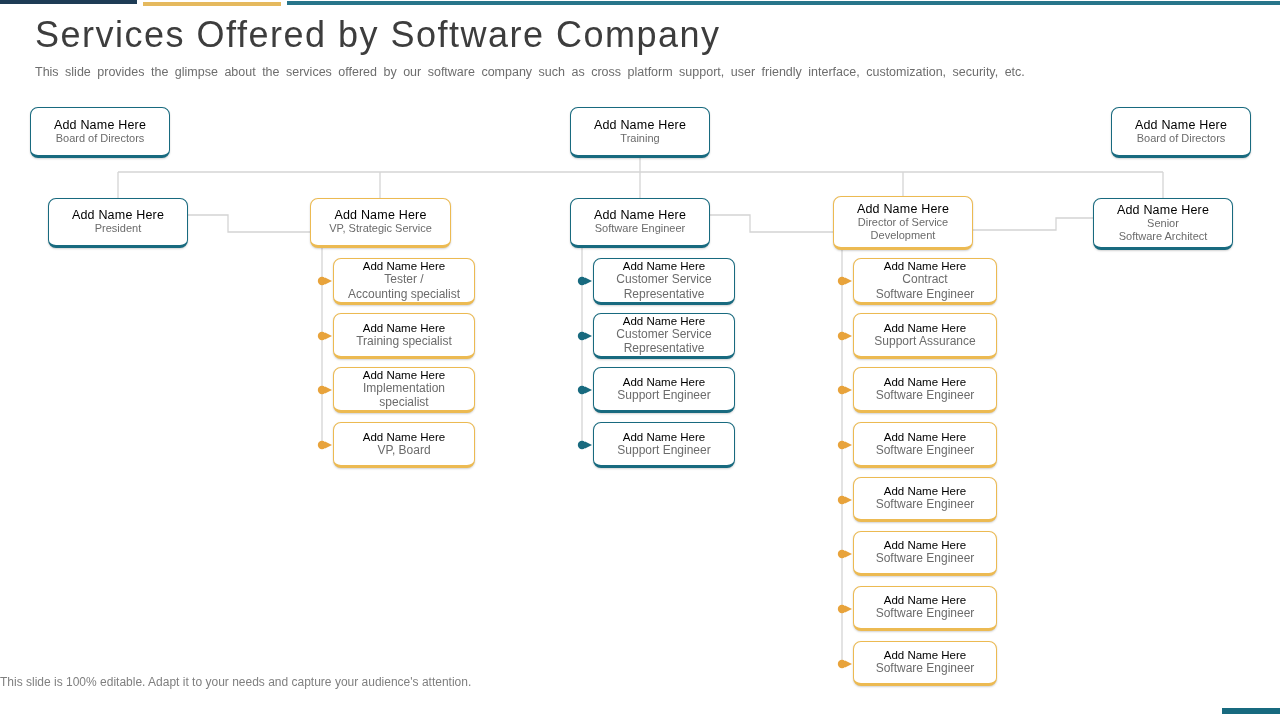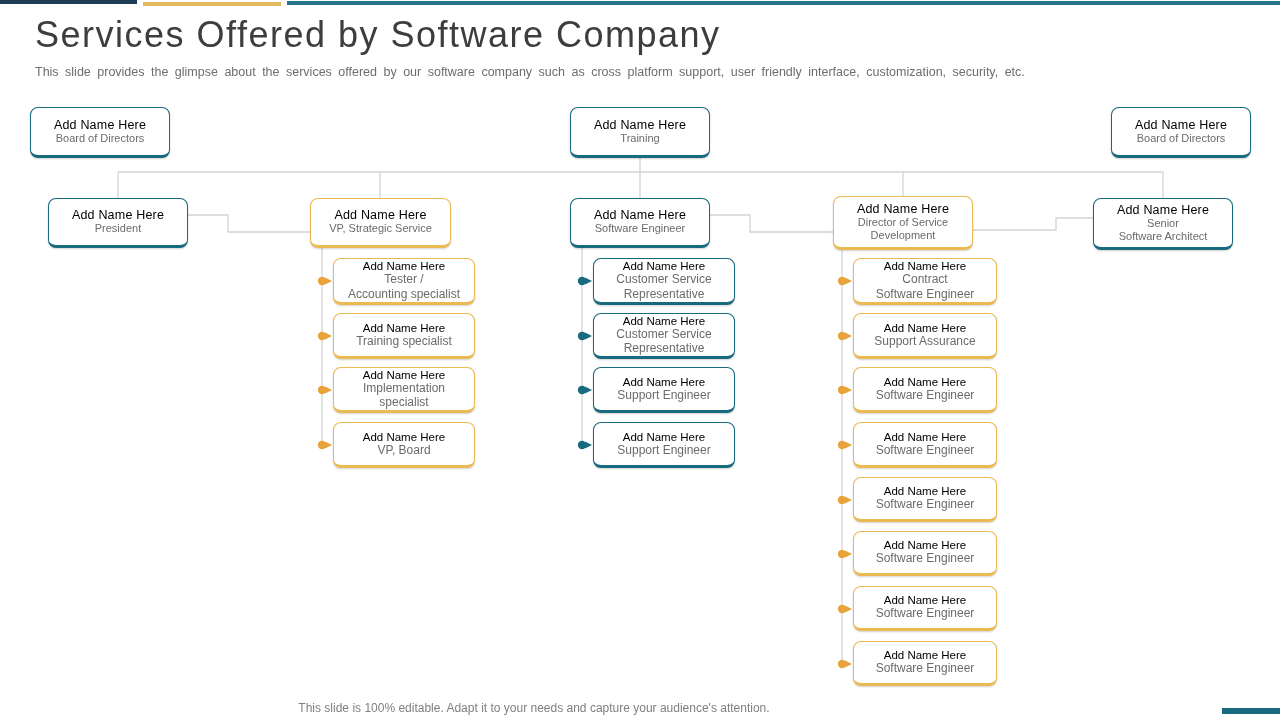--- a/index.html
+++ b/index.html
@@ -3,21 +3,21 @@
 <meta charset="utf-8">
 <style>
   html,body{margin:0;padding:0;background:#fff;}
   .slide{position:relative;width:1280px;height:720px;background:#ffffff;overflow:hidden;
          font-family:"Liberation Sans", sans-serif;}
   .accent-seg{position:absolute;height:4px;}
   .title{position:absolute;left:35px;top:14px;font-size:36px;letter-spacing:1.5px;
          color:var(--text_dark,#3d3d3d);font-weight:400;}
   .subtitle{position:absolute;left:35px;top:65px;width:1010px;font-size:12.5px;
             word-spacing:3px;color:var(--text_gray,#6d6d6d);}
-  .footer-note{position:absolute;left:0;top:701px;width:1068px;text-align:center;
+  .footer-note{position:absolute;left:0;top:675px;width:1068px;text-align:left;
                font-size:12px;color:var(--footer_gray,#7f7f7f);}
   .corner-bar{position:absolute;left:1222px;top:708px;width:58px;height:6px;
               background:var(--teal,#186a7f);}
   svg.wires{position:absolute;left:0;top:0;z-index:0;}
   .node{position:absolute;z-index:1;background:#fff;border:1.4px solid;border-bottom-width:3px;
         border-radius:8px;display:flex;flex-direction:column;align-items:center;
         justify-content:center;text-align:center;box-shadow:0 1px 2px rgba(0,0,0,.18);
         padding:2px 4px;box-sizing:border-box;cursor:pointer;}
   .node.teal{border-color:var(--teal,#186a7f);}
   .node.gold{border-color:var(--gold,#ecba52);}

